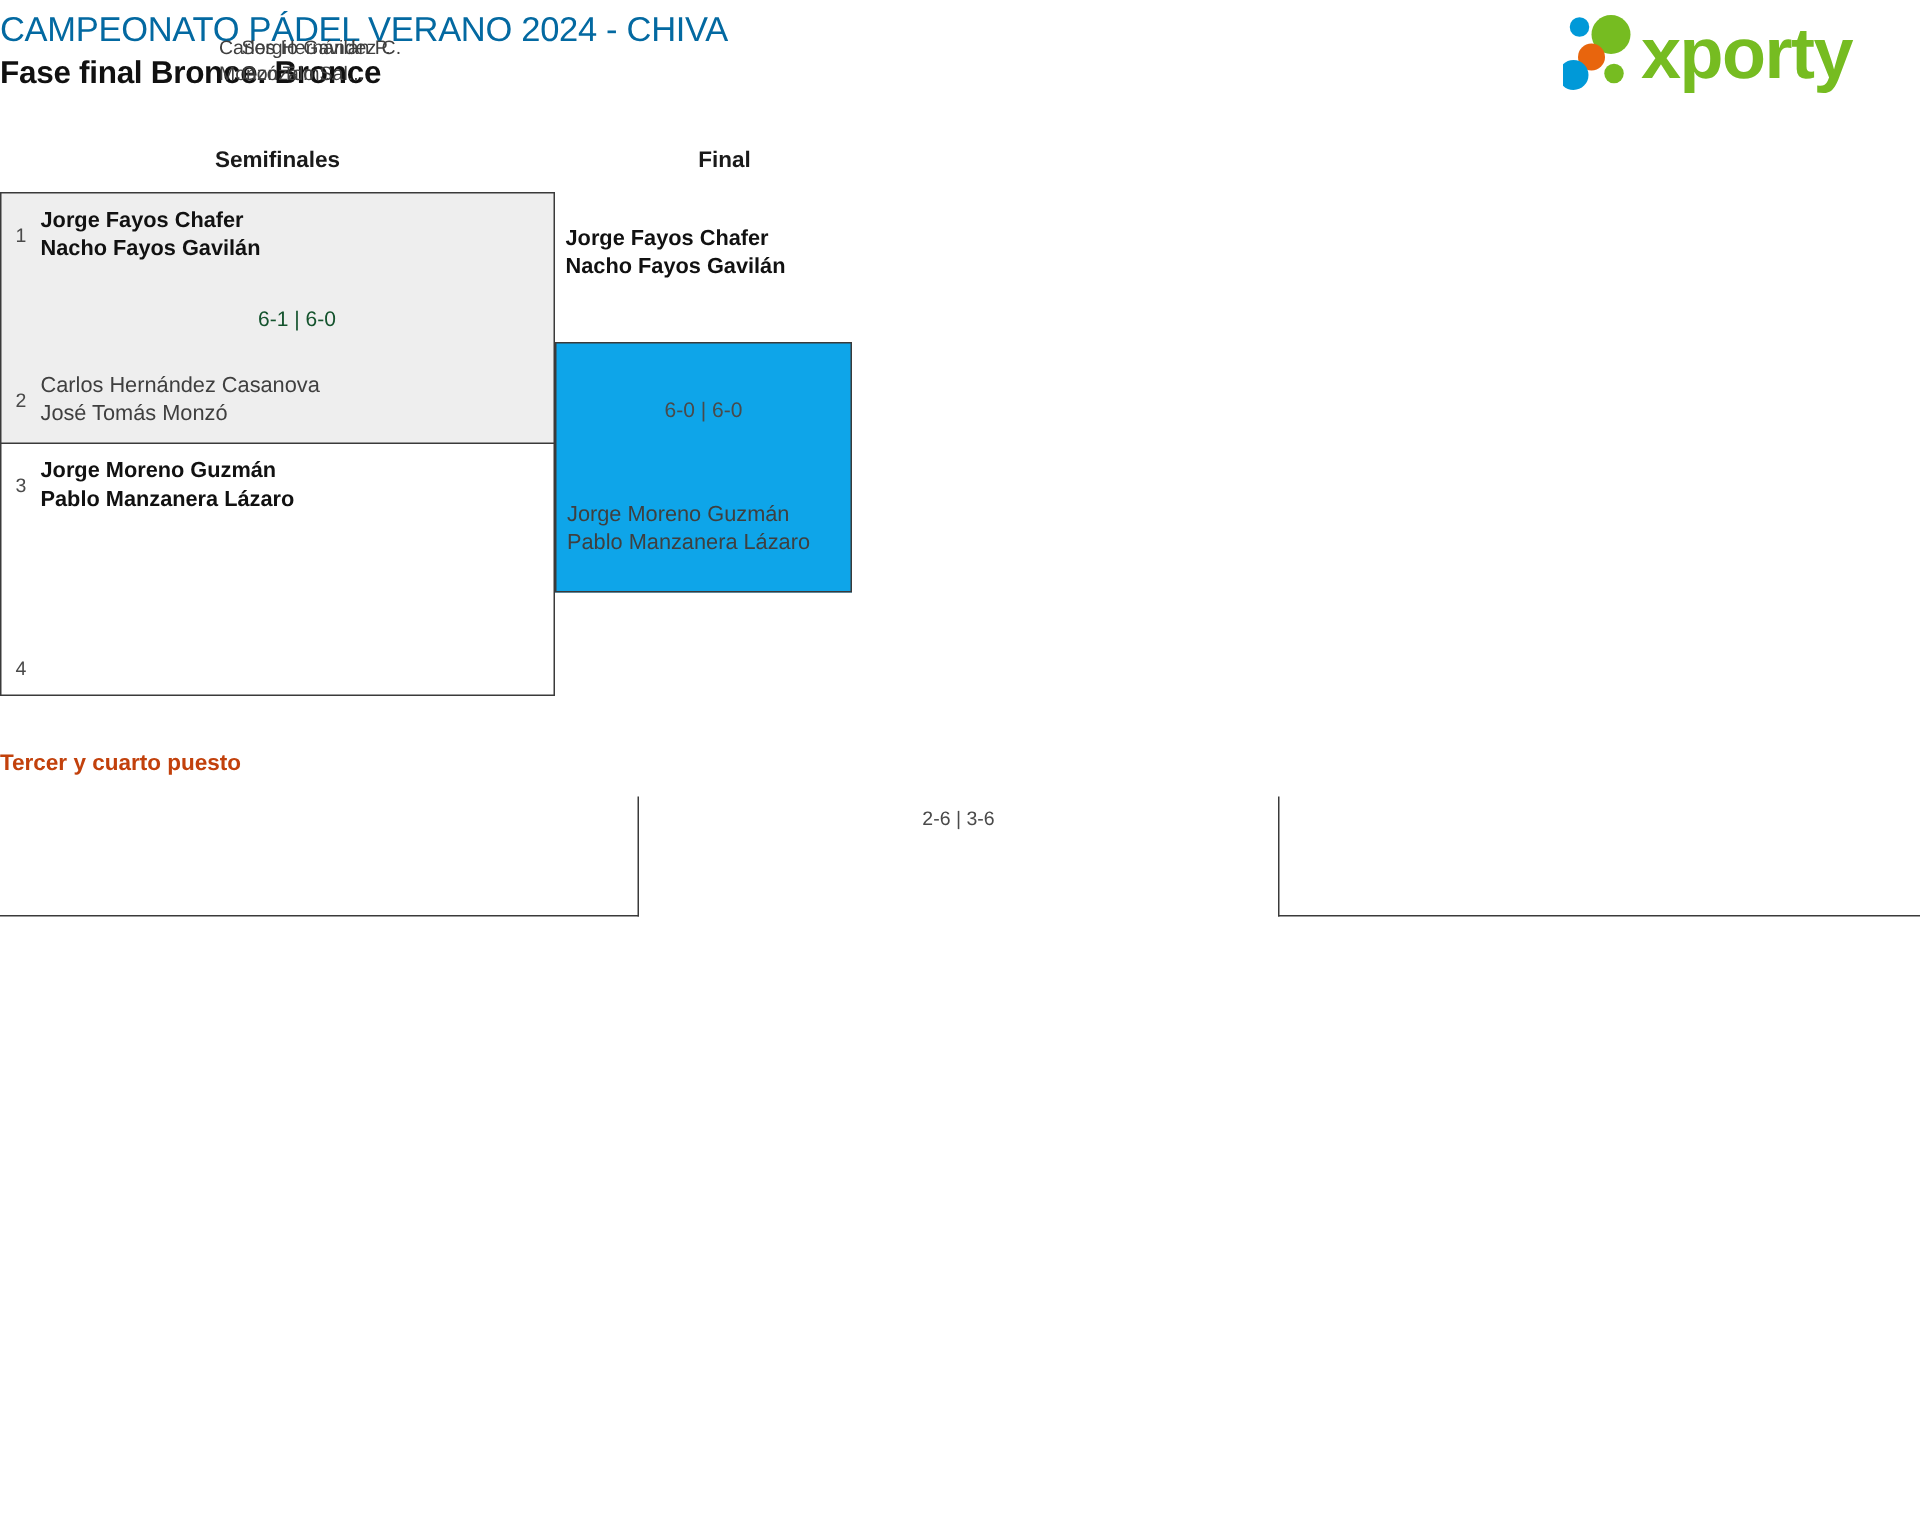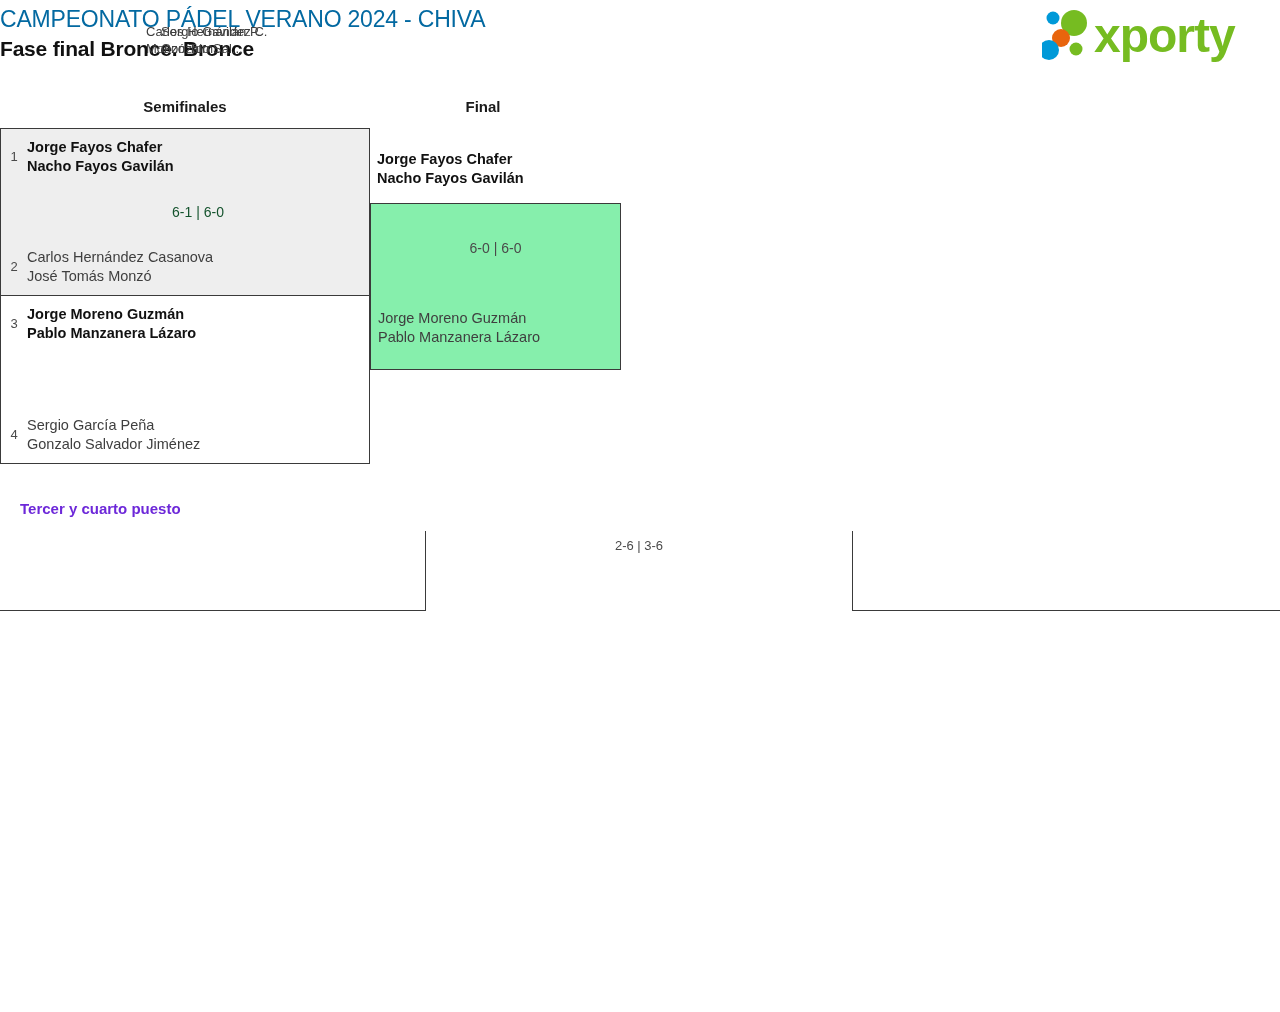--- a/index.html
+++ b/index.html
@@ -137,25 +137,25 @@
     top: 150px;
     font-size: 14.5px;
     font-weight: bold;
     line-height: 19px;
     color: #111111;
     white-space: nowrap;
   }
   .final-box {
     position: absolute;
     left: 370px;
-    top: 203px;
-    width: 251px;
+    top: 228px;
+    width: 198px;
     height: 167px;
     border: 1px solid #3a3a3a;
-    background: #86efac;
+    background: #0ea5e9;
   }
   .final-score {
     position: absolute;
     left: 0px;
     right: 0px;
     top: 35px;
     text-align: center;
     font-size: 14px;
     color: #4a4a4a;
     line-height: 18px;
@@ -171,23 +171,22 @@
     white-space: nowrap;
   }
 
   
   .third-heading {
     position: absolute;
     left: 0px;
     top: 499px;
     font-size: 15px;
     font-weight: bold;
-    color: #6d28d9;
+    color: #c2410c;
     line-height: 20px;
-    padding-left: 20px;
   }
 
   .tp-box-left {
     position: absolute;
     left: 0px;
     top: 531px;
     width: 426px;
     height: 80px;
     border-right: 1px solid #3a3a3a;
     border-bottom: 1px solid #3a3a3a;
@@ -271,24 +270,20 @@
   <div class="sf-box sf2">
     <div class="team-row top">
       <div class="seed">3</div>
       <div class="team-names winner">
         <div>Jorge Moreno Guzmán</div>
         <div>Pablo Manzanera Lázaro</div>
       </div>
     </div>
     <div class="team-row bottom">
       <div class="seed">4</div>
-      <div class="team-names loser">
-        <div>Sergio García Peña</div>
-        <div>Gonzalo Salvador Jiménez</div>
-      </div>
     </div>
   </div>
 
   <div class="final-winner">
     <div>Jorge Fayos Chafer</div>
     <div>Nacho Fayos Gavilán</div>
   </div>
 
   <div class="final-box">
     <div class="final-score">6-0 | 6-0</div>

